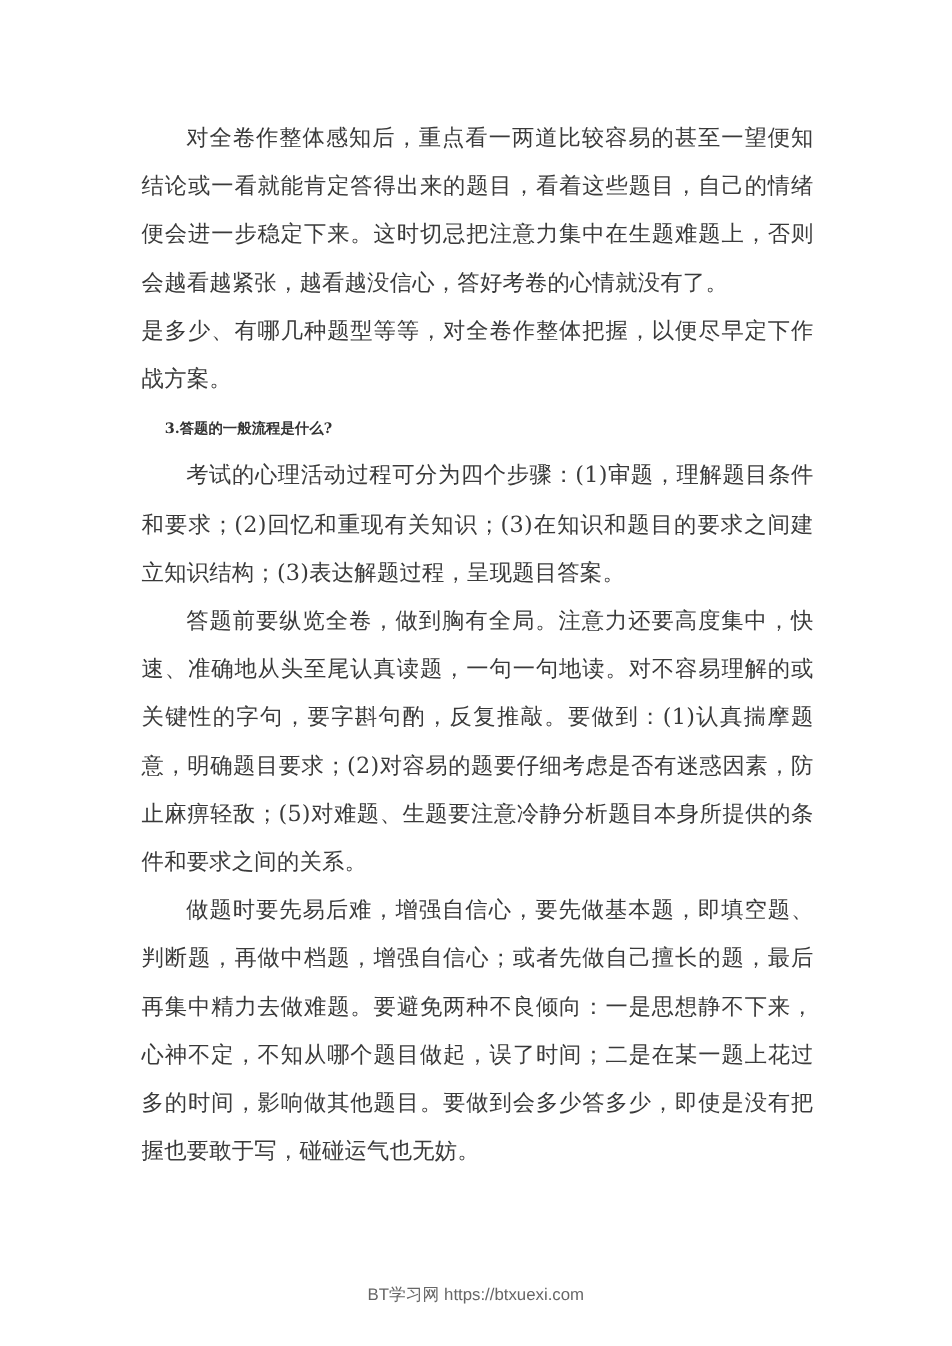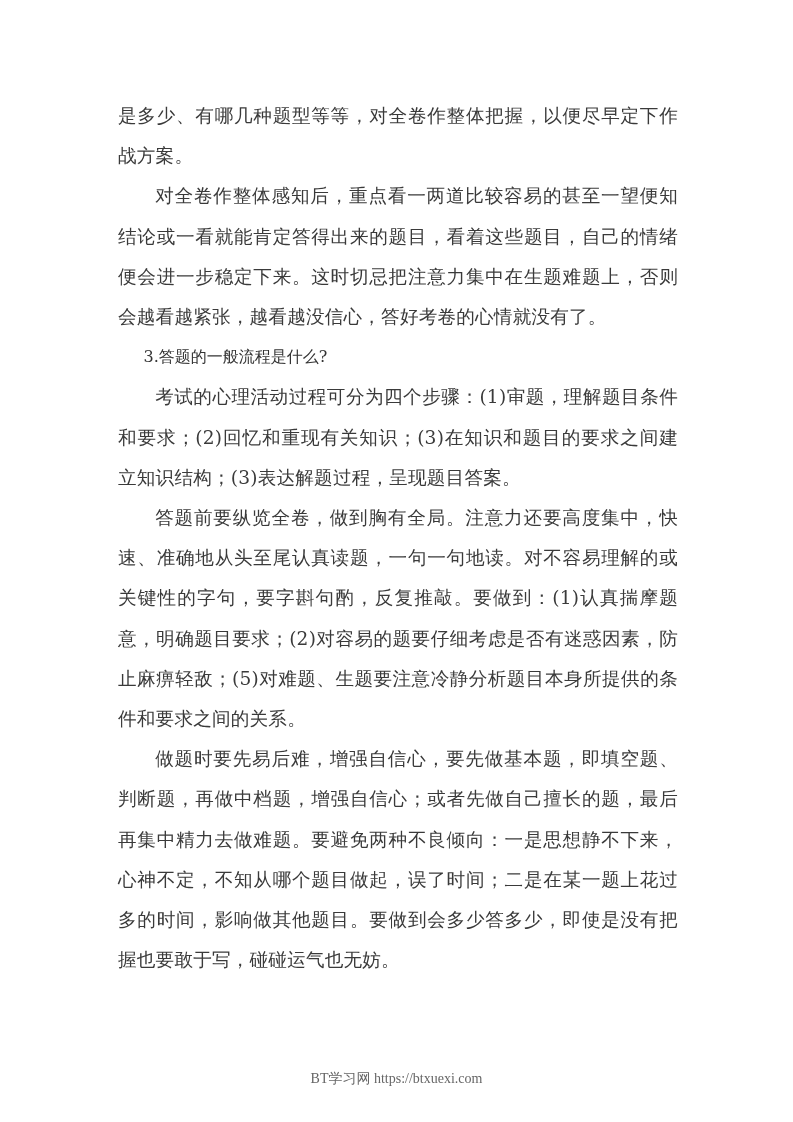--- a/index.html
+++ b/index.html
@@ -26,43 +26,43 @@
       line-height: 40.2px;
       margin: 0;
       text-align: justify;
       text-justify: inter-ideograph;
       letter-spacing: 0.2px;
     }
     .indent {
       text-indent: 2em;
     }
     .heading {
-      font-size: 16px;
+      font-size: 12px;
       line-height: 40.2px;
       margin: 0;
-      font-weight: normal;
+      font-weight: bold;
       text-indent: 1.6em;
       color: #333333;
     }
     .footer {
       position: absolute;
       left: 0;
       width: 793px;
       top: 1070px;
       text-align: center;
-      font-family: Liberation Serif, serif;
+      font-family: Liberation Sans, sans-serif;
       font-size: 14px;
       color: #666666;
     }
   </style>
 </head>
 <body>
 
 <div class="page">
+  <p class="para indent">对全卷作整体感知后，重点看一两道比较容易的甚至一望便知结论或一看就能肯定答得出来的题目，看着这些题目，自己的情绪便会进一步稳定下来。这时切忌把注意力集中在生题难题上，否则会越看越紧张，越看越没信心，答好考卷的心情就没有了。</p>
   <p class="para">是多少、有哪几种题型等等，对全卷作整体把握，以便尽早定下作战方案。</p>
-  <p class="para indent">对全卷作整体感知后，重点看一两道比较容易的甚至一望便知结论或一看就能肯定答得出来的题目，看着这些题目，自己的情绪便会进一步稳定下来。这时切忌把注意力集中在生题难题上，否则会越看越紧张，越看越没信心，答好考卷的心情就没有了。</p>
   <p class="heading">3.答题的一般流程是什么?</p>
   <p class="para indent">考试的心理活动过程可分为四个步骤：(1)审题，理解题目条件和要求；(2)回忆和重现有关知识；(3)在知识和题目的要求之间建立知识结构；(3)表达解题过程，呈现题目答案。</p>
   <p class="para indent">答题前要纵览全卷，做到胸有全局。注意力还要高度集中，快速、准确地从头至尾认真读题，一句一句地读。对不容易理解的或关键性的字句，要字斟句酌，反复推敲。要做到：(1)认真揣摩题意，明确题目要求；(2)对容易的题要仔细考虑是否有迷惑因素，防止麻痹轻敌；(5)对难题、生题要注意冷静分析题目本身所提供的条件和要求之间的关系。</p>
   <p class="para indent">做题时要先易后难，增强自信心，要先做基本题，即填空题、判断题，再做中档题，增强自信心；或者先做自己擅长的题，最后再集中精力去做难题。要避免两种不良倾向：一是思想静不下来，心神不定，不知从哪个题目做起，误了时间；二是在某一题上花过多的时间，影响做其他题目。要做到会多少答多少，即使是没有把握也要敢于写，碰碰运气也无妨。</p>
 </div>
 
 <div class="footer">BT学习网 https://btxuexi.com</div>
 
 </body></html>

